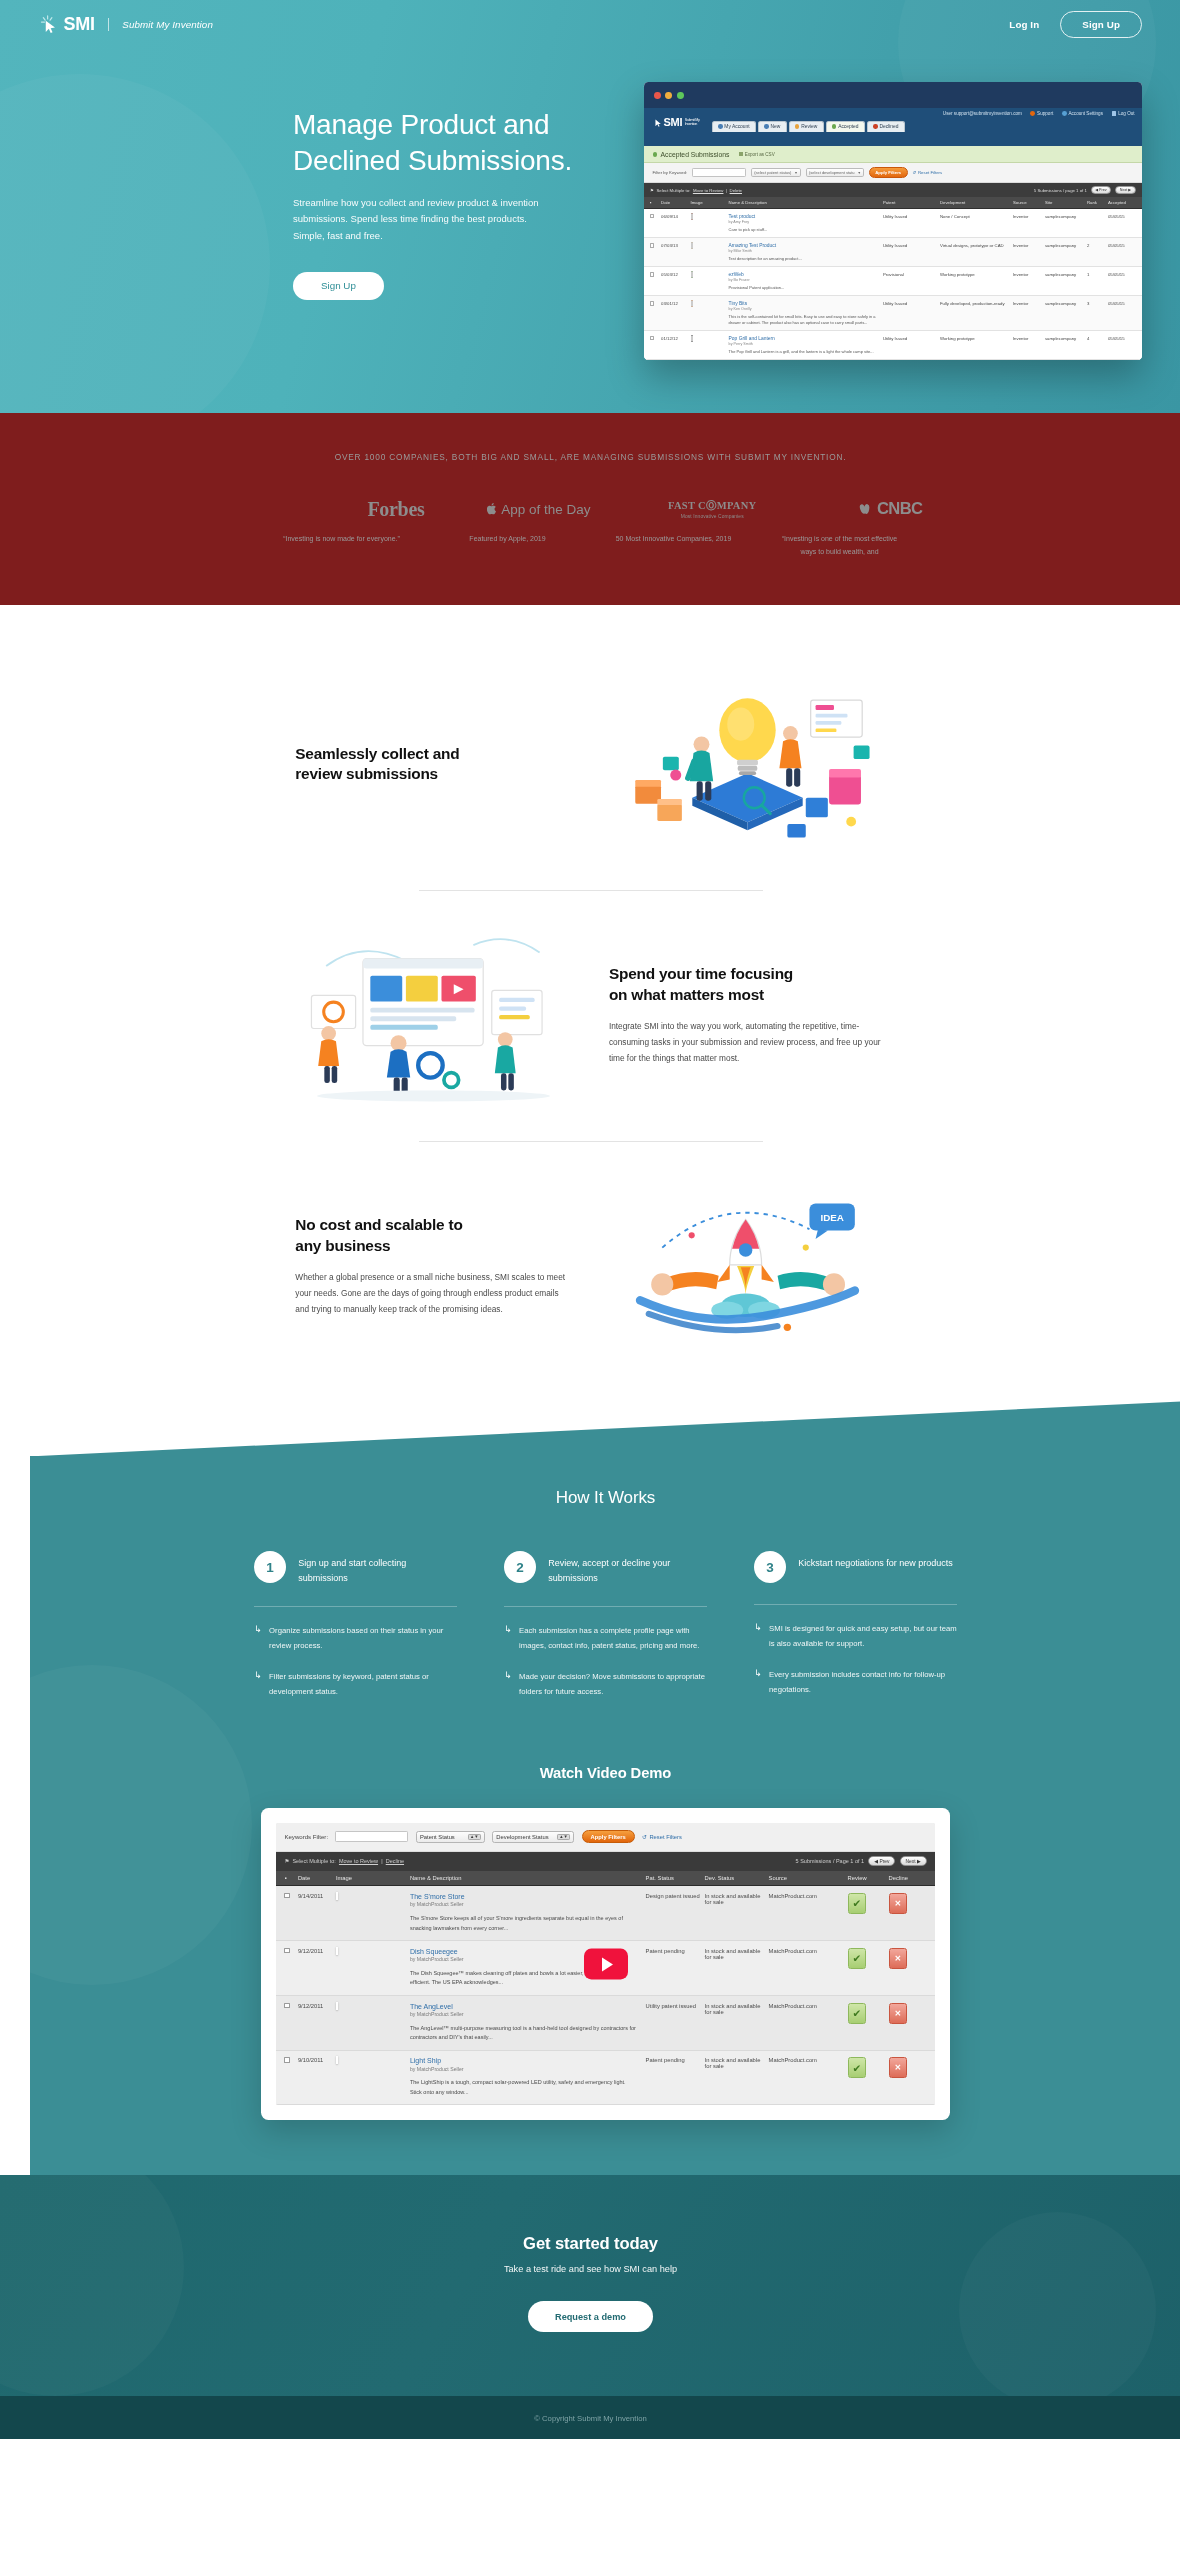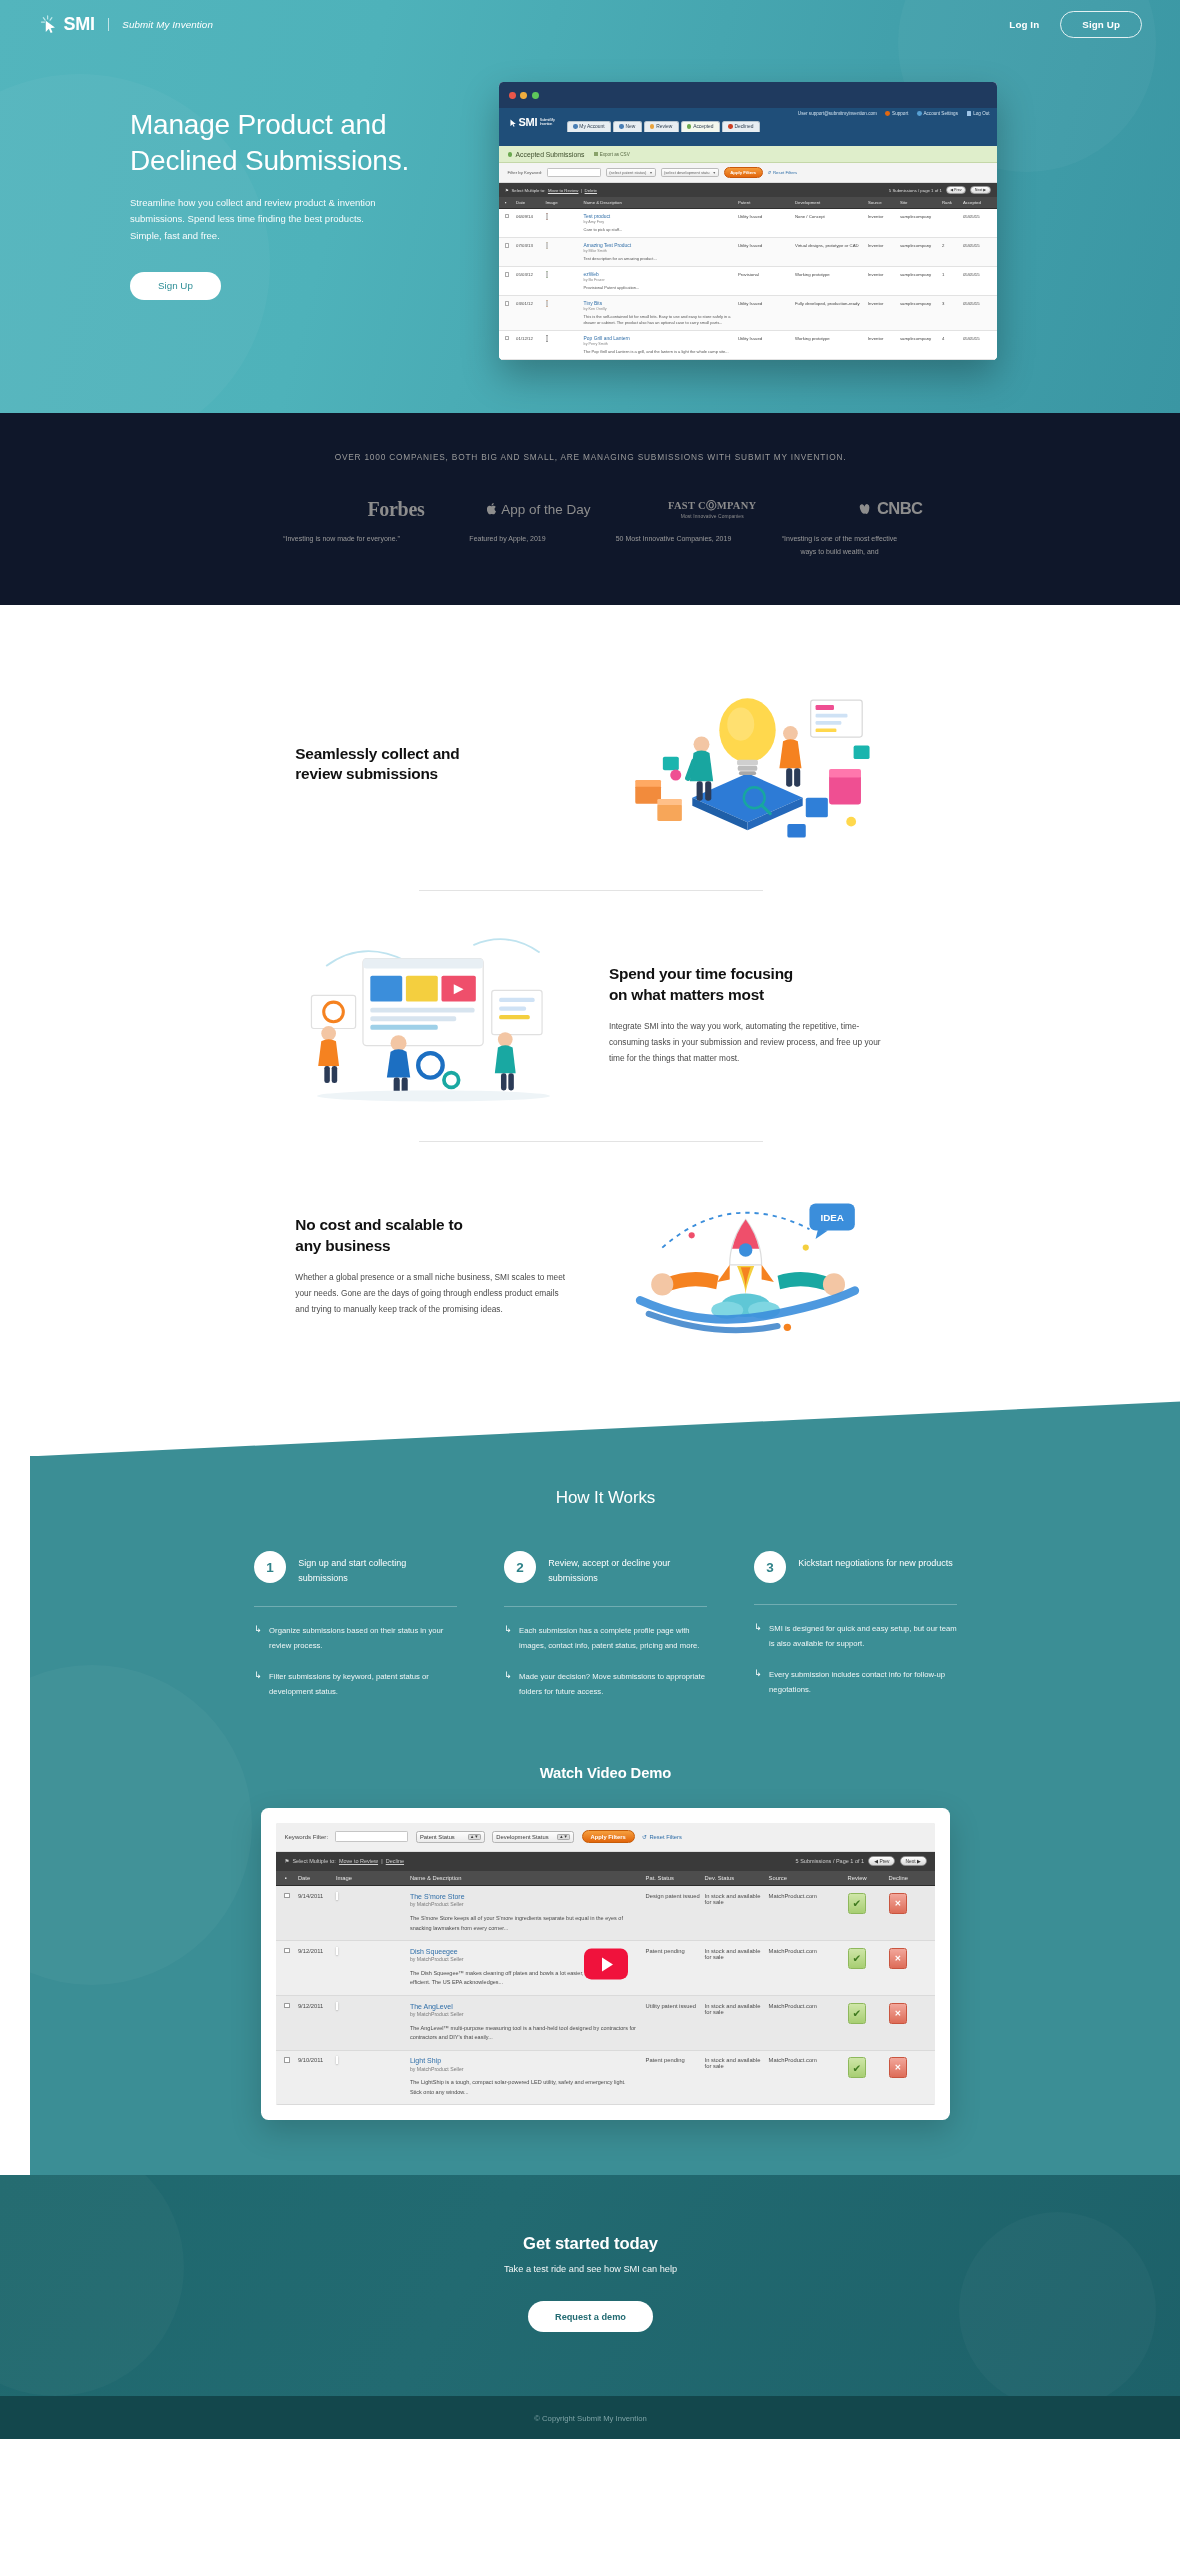--- a/index.html
+++ b/index.html
@@ -48,21 +48,21 @@
   }
   .nav-signup {
     color:#fff; font-size:9.8px; font-weight:bold;
     border:0.9px solid rgba(255,255,255,0.85);
     border-radius:24.6px; padding:6.8px 21px; background:transparent;
     cursor:pointer; letter-spacing:0.1px;
   }
 
   .hero-inner {
     position:relative; z-index:4;
-    display:flex; padding:37px 39px 0 130px; gap:25px;
+    display:flex; padding:37px 39px 0 130px; gap:7px;justify-content:flex-end;
   }
   .hero-left { width:344px; padding-top:21px; }
   .hero-title {
     color:#ffffff; font-size:28px; font-weight:300; line-height:1.28;
     letter-spacing:-0.2px;
   }
   .hero-sub {
     color:#ffffff; font-size:9.5px; line-height:1.75; margin-top:16px;
     font-weight:400; opacity:0.96; max-width:264px;
   }
@@ -148,21 +148,21 @@
   .c-name{flex:1;} .c-pat{width:57px;} .c-dev{width:73px;}
   .c-src{width:32px;} .c-site{width:42px;} .c-rank{width:21px;} .c-acc{width:28px;}
   .thumb { width:29.5px;height:24.6px;border:0.6px solid #ccc;background:#d9d9d9;border-radius:1.2px;}
   .row-title{color:#2f6ea8;font-size:4.9px;}
   .row-by{color:#888;font-size:3.7px;margin-top:0.6px;}
   .row-desc{color:#555;font-size:4px;margin-top:3.1px;line-height:1.4;}
   .mini-chk{width:4.3px;height:4.3px;border:0.6px solid #aaa;border-radius:0.6px;background:#fff;display:inline-block;}
 
   
   .press {
-    background:#0f172a; padding:39px 0 46px; text-align:center;
+    background:#7f1d1d; padding:39px 0 46px; text-align:center;
   }
   .press-title {
     font-size:8.3px; color:#9a9a9a; letter-spacing:0.8px;
     font-weight:400; text-transform:uppercase;
   }
   .press-row {
     display:flex; justify-content:center; gap:0; margin-top:34px;
   }
   .press-item { width:166px; text-align:center; }
   .press-logo { height:26px; display:flex; align-items:center; justify-content:flex-end; color:#8d8d8d; }

